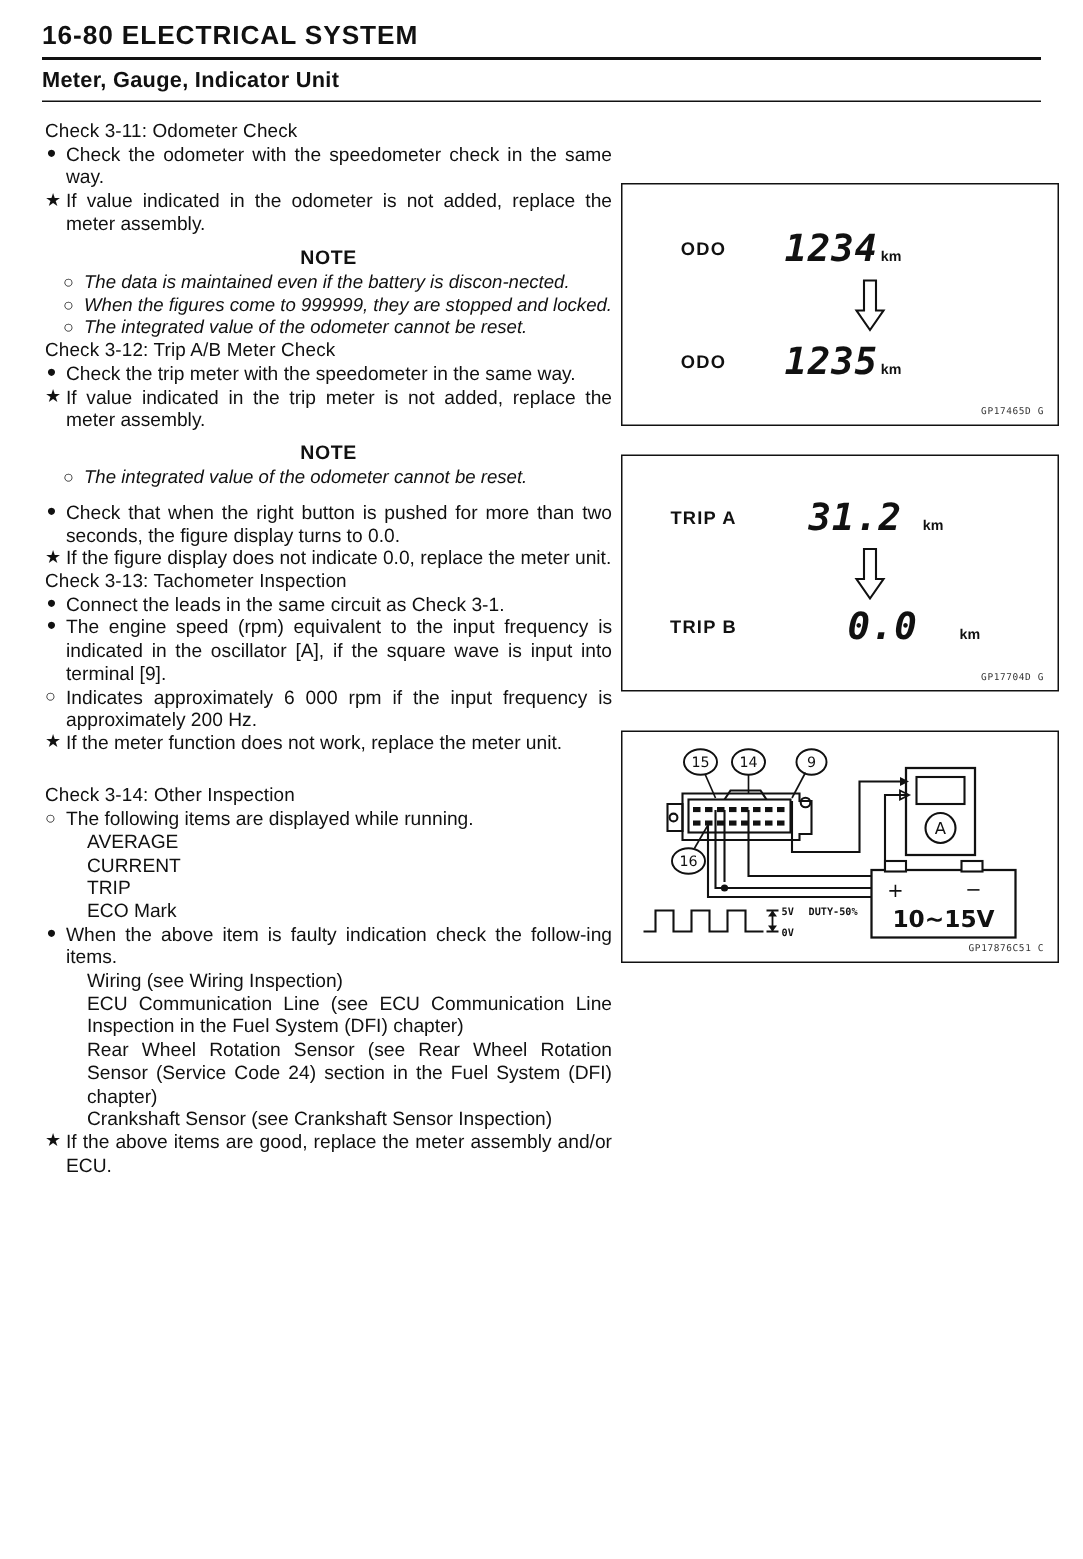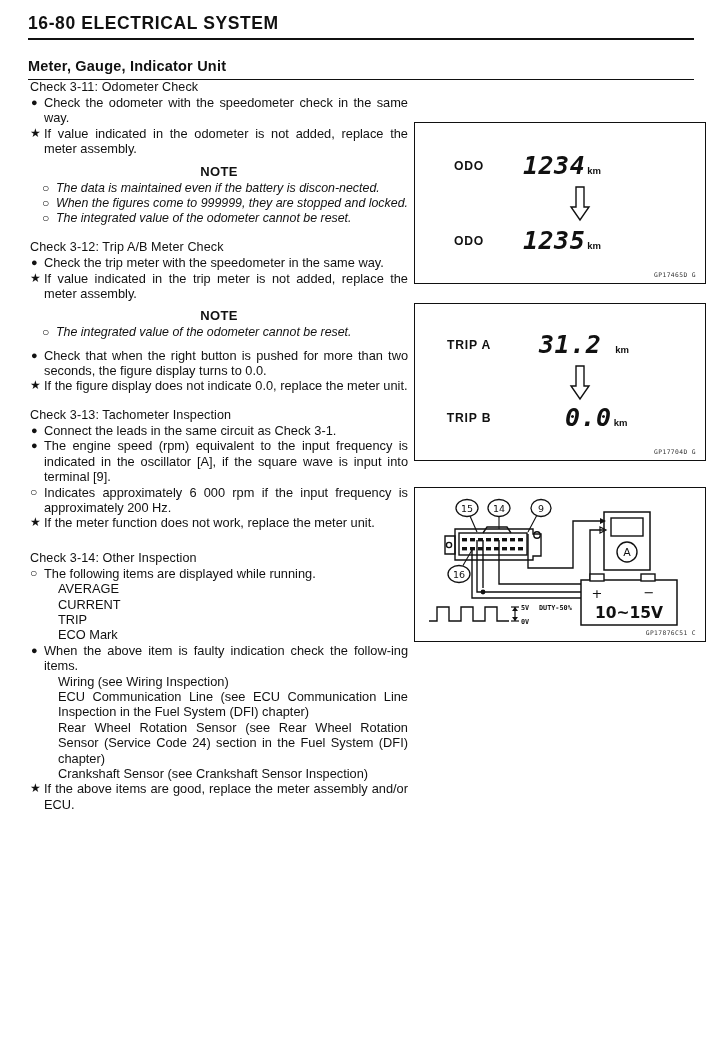--- a/index.html
+++ b/index.html
@@ -16,34 +16,34 @@
 
   
   .hdr { position:absolute; left:28px; top:14px; width:666px; }
   .hdr-title {
     font-size:17.5px; font-weight:bold; letter-spacing:0.6px;
     color:#111; line-height:1.1;
   }
   .hdr-rule-1 { border-bottom:2px solid #111; margin-top:5px; }
   .hdr-sub {
     font-size:14.5px; font-weight:bold; letter-spacing:0.2px;
-    margin-top:18px; padding-bottom:5px;
+    margin-top:6px; padding-bottom:5px;
   }
   .hdr-rule-2 { border-bottom:1.5px solid #111; }
 
   
   .col-left { position:absolute; left:30px; top:80px; width:378px; }
   .col-right { position:absolute; left:414px; top:78px; width:292px;margin-top:44px; }
 
   
   .sec-title {
     font-size:12.6px; font-weight:normal; margin:0 0 1px 0;
     letter-spacing:0.1px;
   }
-  .sec-title.gap { margin-top:14px; }
+  .sec-title.gap { }
 
   .li { position:relative; font-size:12.8px; line-height:15.4px;
         padding-left:14px; margin:0 0 0 0; text-align:justify; }
   .li .mk { position:absolute; left:0; top:0; font-size:12.8px; }
   .li .mk.dot { font-size:11px; left:1px; top:0px; }
   .li .mk.star { font-size:12px; left:0px; top:0px; }
   .li .mk.circ { font-size:12px; left:0px; top:0px; }
   .li.note-item { padding-left:26px; font-style:italic; font-size:12.4px; line-height:15.2px; }
   .li.note-item .mk { left:12px; }
   .li.plain { padding-left:28px; }
@@ -231,21 +231,21 @@
           <span class="lcd-unit">km</span>
         </div>
       </div>
       <div class="arrow-wrap shift" style="margin-top:6px;">
         <svg width="22" height="36" viewBox="0 0 22 36">
           <polygon points="7,1 15,1 15,21 20,21 11,34 2,21 7,21" fill="#ffffff" stroke="#111" stroke-width="1.4" stroke-linejoin="miter"></polygon>
         </svg>
       </div>
       <div class="lcd-row" style="margin-top:2px;">
         <div class="lcd-label">TRIP B</div>
-        <div class="lcd-val" style="padding-left:42px;">
+        <div class="lcd-val" style="padding-left:42px;gap:26px;">
           <span>0.0</span>
           <span class="lcd-unit">km</span>
         </div>
       </div>
       <div class="fig-code">GP17704D  G</div>
     </div>
 
     <div class="fig" id="fig-tach">
       <svg class="tach-svg" width="288" height="151" viewBox="0 0 288 151">
 

